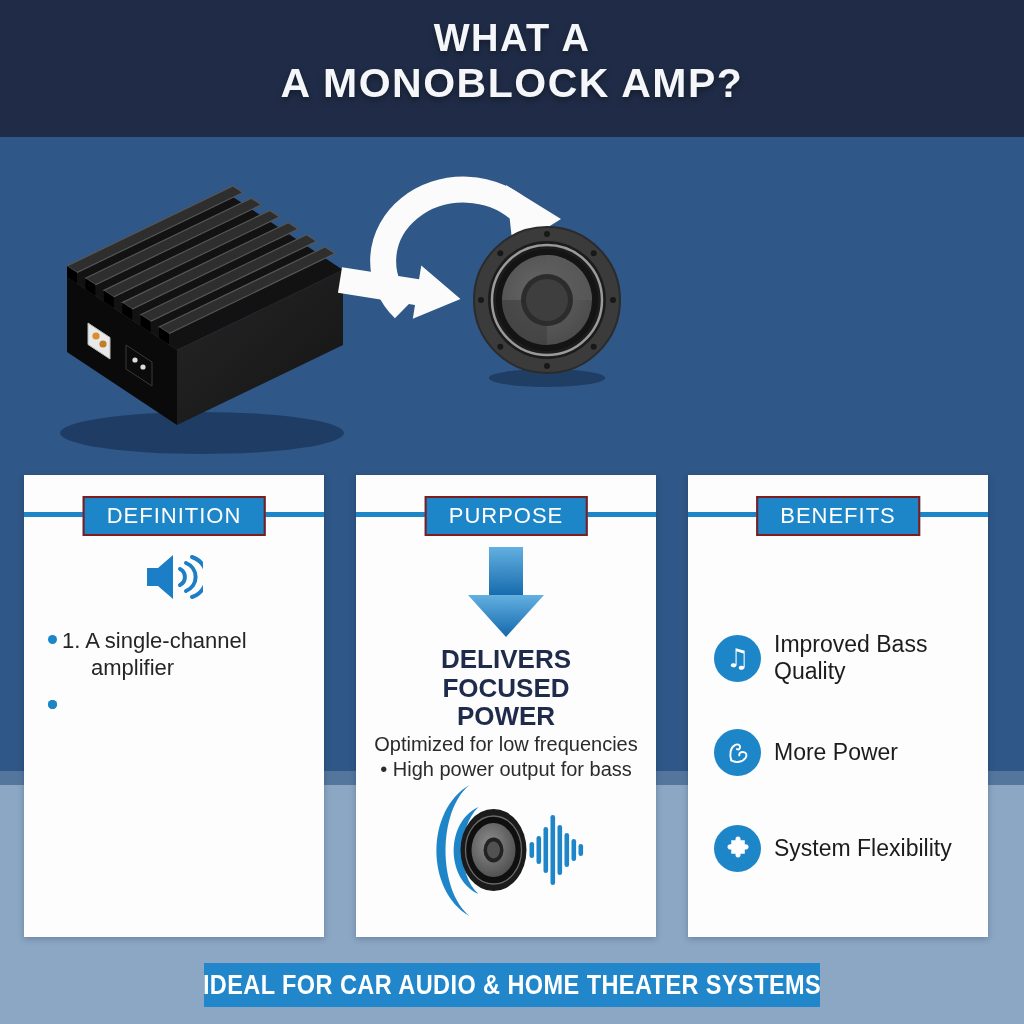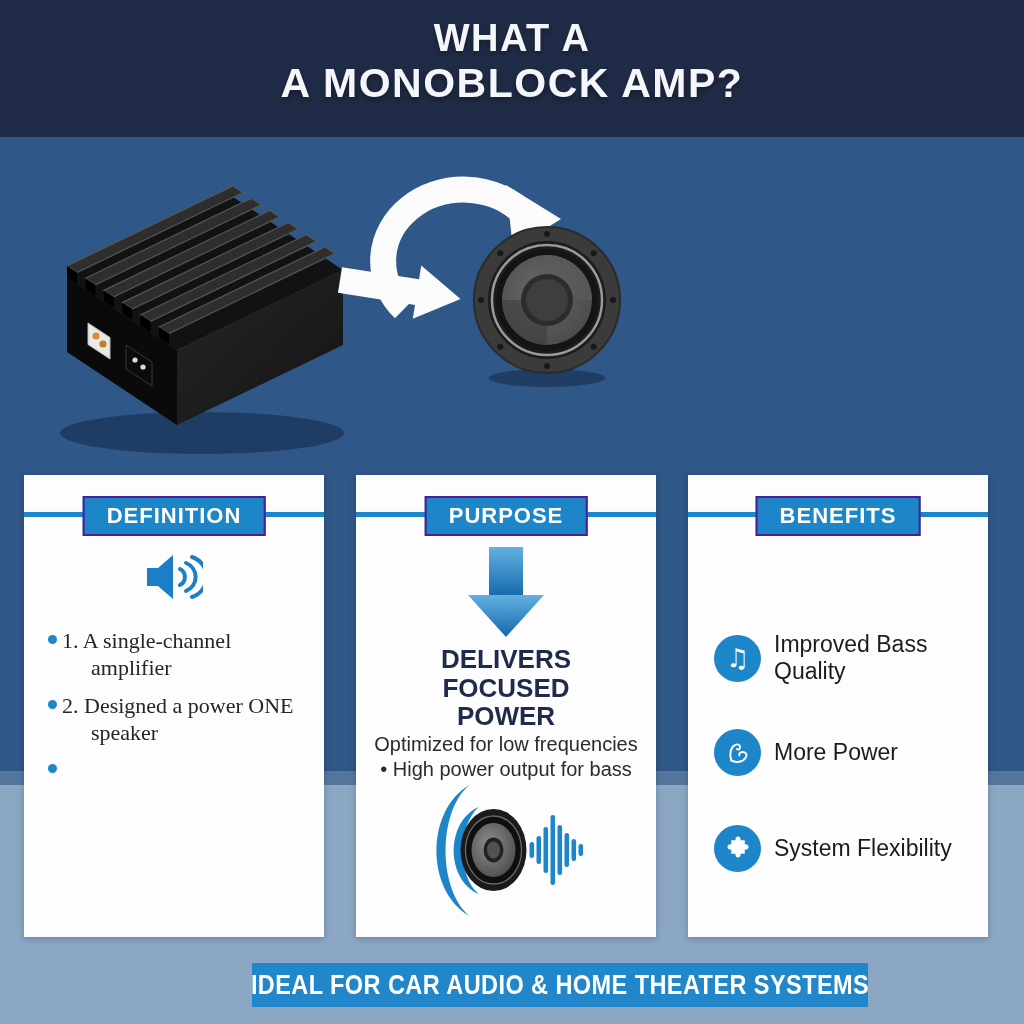--- a/index.html
+++ b/index.html
@@ -20,26 +20,26 @@
 
   
   .hero-svg{position:absolute;left:0;top:137px;}
 
   
   .card{position:absolute;top:475px;width:300px;height:462px;background:#fdfdfd;
         box-shadow:0 2px 6px rgba(10,25,50,.25);}
   .card-def{left:24px;} .card-purpose{left:356px;} .card-benefits{left:688px;}
   .badge-line{position:absolute;left:0;top:37px;width:100%;height:5px;background:#1d86c8;}
   .badge{position:absolute;top:21px;left:50%;transform:translateX(-50%);background:#1d86c8;
-         border:2px solid #4c1d95;color:#fff;font-weight:bold;font-size:22px;letter-spacing:1px;
+         border:2px solid #7f1d1d;color:#fff;font-weight:normal;font-size:22px;letter-spacing:1px;
          padding:5px 22px;white-space:nowrap;}
 
   
   .def-icon{position:absolute;left:50%;top:78px;transform:translateX(-50%);}
-  .def-list{position:absolute;left:24px;top:152px;width:258px;font-family:Liberation Serif, serif;}
+  .def-list{position:absolute;left:24px;top:152px;width:258px;}
   .def-item{position:relative;margin:0 0 10px 14px;padding-left:29px;text-indent:-29px;
             font-size:22px;line-height:1.24;color:#252525;}
   .def-bullet{position:absolute;left:-14px;top:8px;width:9px;height:9px;border-radius:50%;
               background:#1d86c8;text-indent:0;}
 
   
   .purpose-arrow{position:absolute;left:50%;top:72px;transform:translateX(-50%);}
   .purpose-headline{position:absolute;left:0;top:170px;width:100%;text-align:center;
                     font-size:26px;font-weight:bold;color:#1f2b4a;line-height:1.1;white-space:pre-line;}
   .purpose-sub1{position:absolute;left:0;top:258px;width:100%;text-align:center;font-size:20px;color:#2b2b2b;}
@@ -49,21 +49,21 @@
   
   .benefit-row{position:absolute;left:26px;width:260px;height:48px;display:flex;align-items:center;}
   .benefit-row.r0{top:159px;} .benefit-row.r1{top:253px;} .benefit-row.r2{top:349px;}
   .benefit-icon{width:47px;height:47px;border-radius:50%;background:#1d86c8;flex:0 0 47px;
                 display:flex;align-items:center;justify-content:center;}
   .benefit-icon .glyph{color:#fff;font-size:26px;font-family:"DejaVu Sans",sans-serif;line-height:1;}
   .benefit-label{margin-left:13px;font-size:23px;color:#1c1c1c;}
 
   
   .banner{position:absolute;left:204px;top:963px;width:616px;height:44px;background:#2187ca;
-          display:flex;align-items:center;justify-content:center;margin-left:48px;}
+          display:flex;align-items:center;justify-content:center;}
   .banner-text{display:inline-block;transform:scaleX(.84);transform-origin:center;
                white-space:nowrap;color:#fff;font-weight:bold;font-size:28px;letter-spacing:.5px;}
 </style>
 </head>
 <body>
 
 <div id="page">
 
   <div class="bg-header"></div>
   <div class="bg-mid"></div>
@@ -167,21 +167,20 @@
         <path d="M47,4 a21,21 0 0 1 0,40" fill="none" stroke="#1b7ec6" stroke-width="4" stroke-linecap="round"></path>
       </svg>
     </div>
     <div class="def-list">
       <div class="def-item">
         <span class="def-bullet"></span>
         <span>1. A single-channel amplifier</span>
       </div>
       <div class="def-item">
         <span class="def-bullet"></span>
-        <span>2. Designed a power ONE speaker</span>
       </div>
       <div class="def-item">
         <span class="def-bullet"></span>
       </div>
     </div>
   </section>
 
   <section class="card card-benefits">
     <div class="badge-line"></div>
     <div class="badge">BENEFITS</div>

